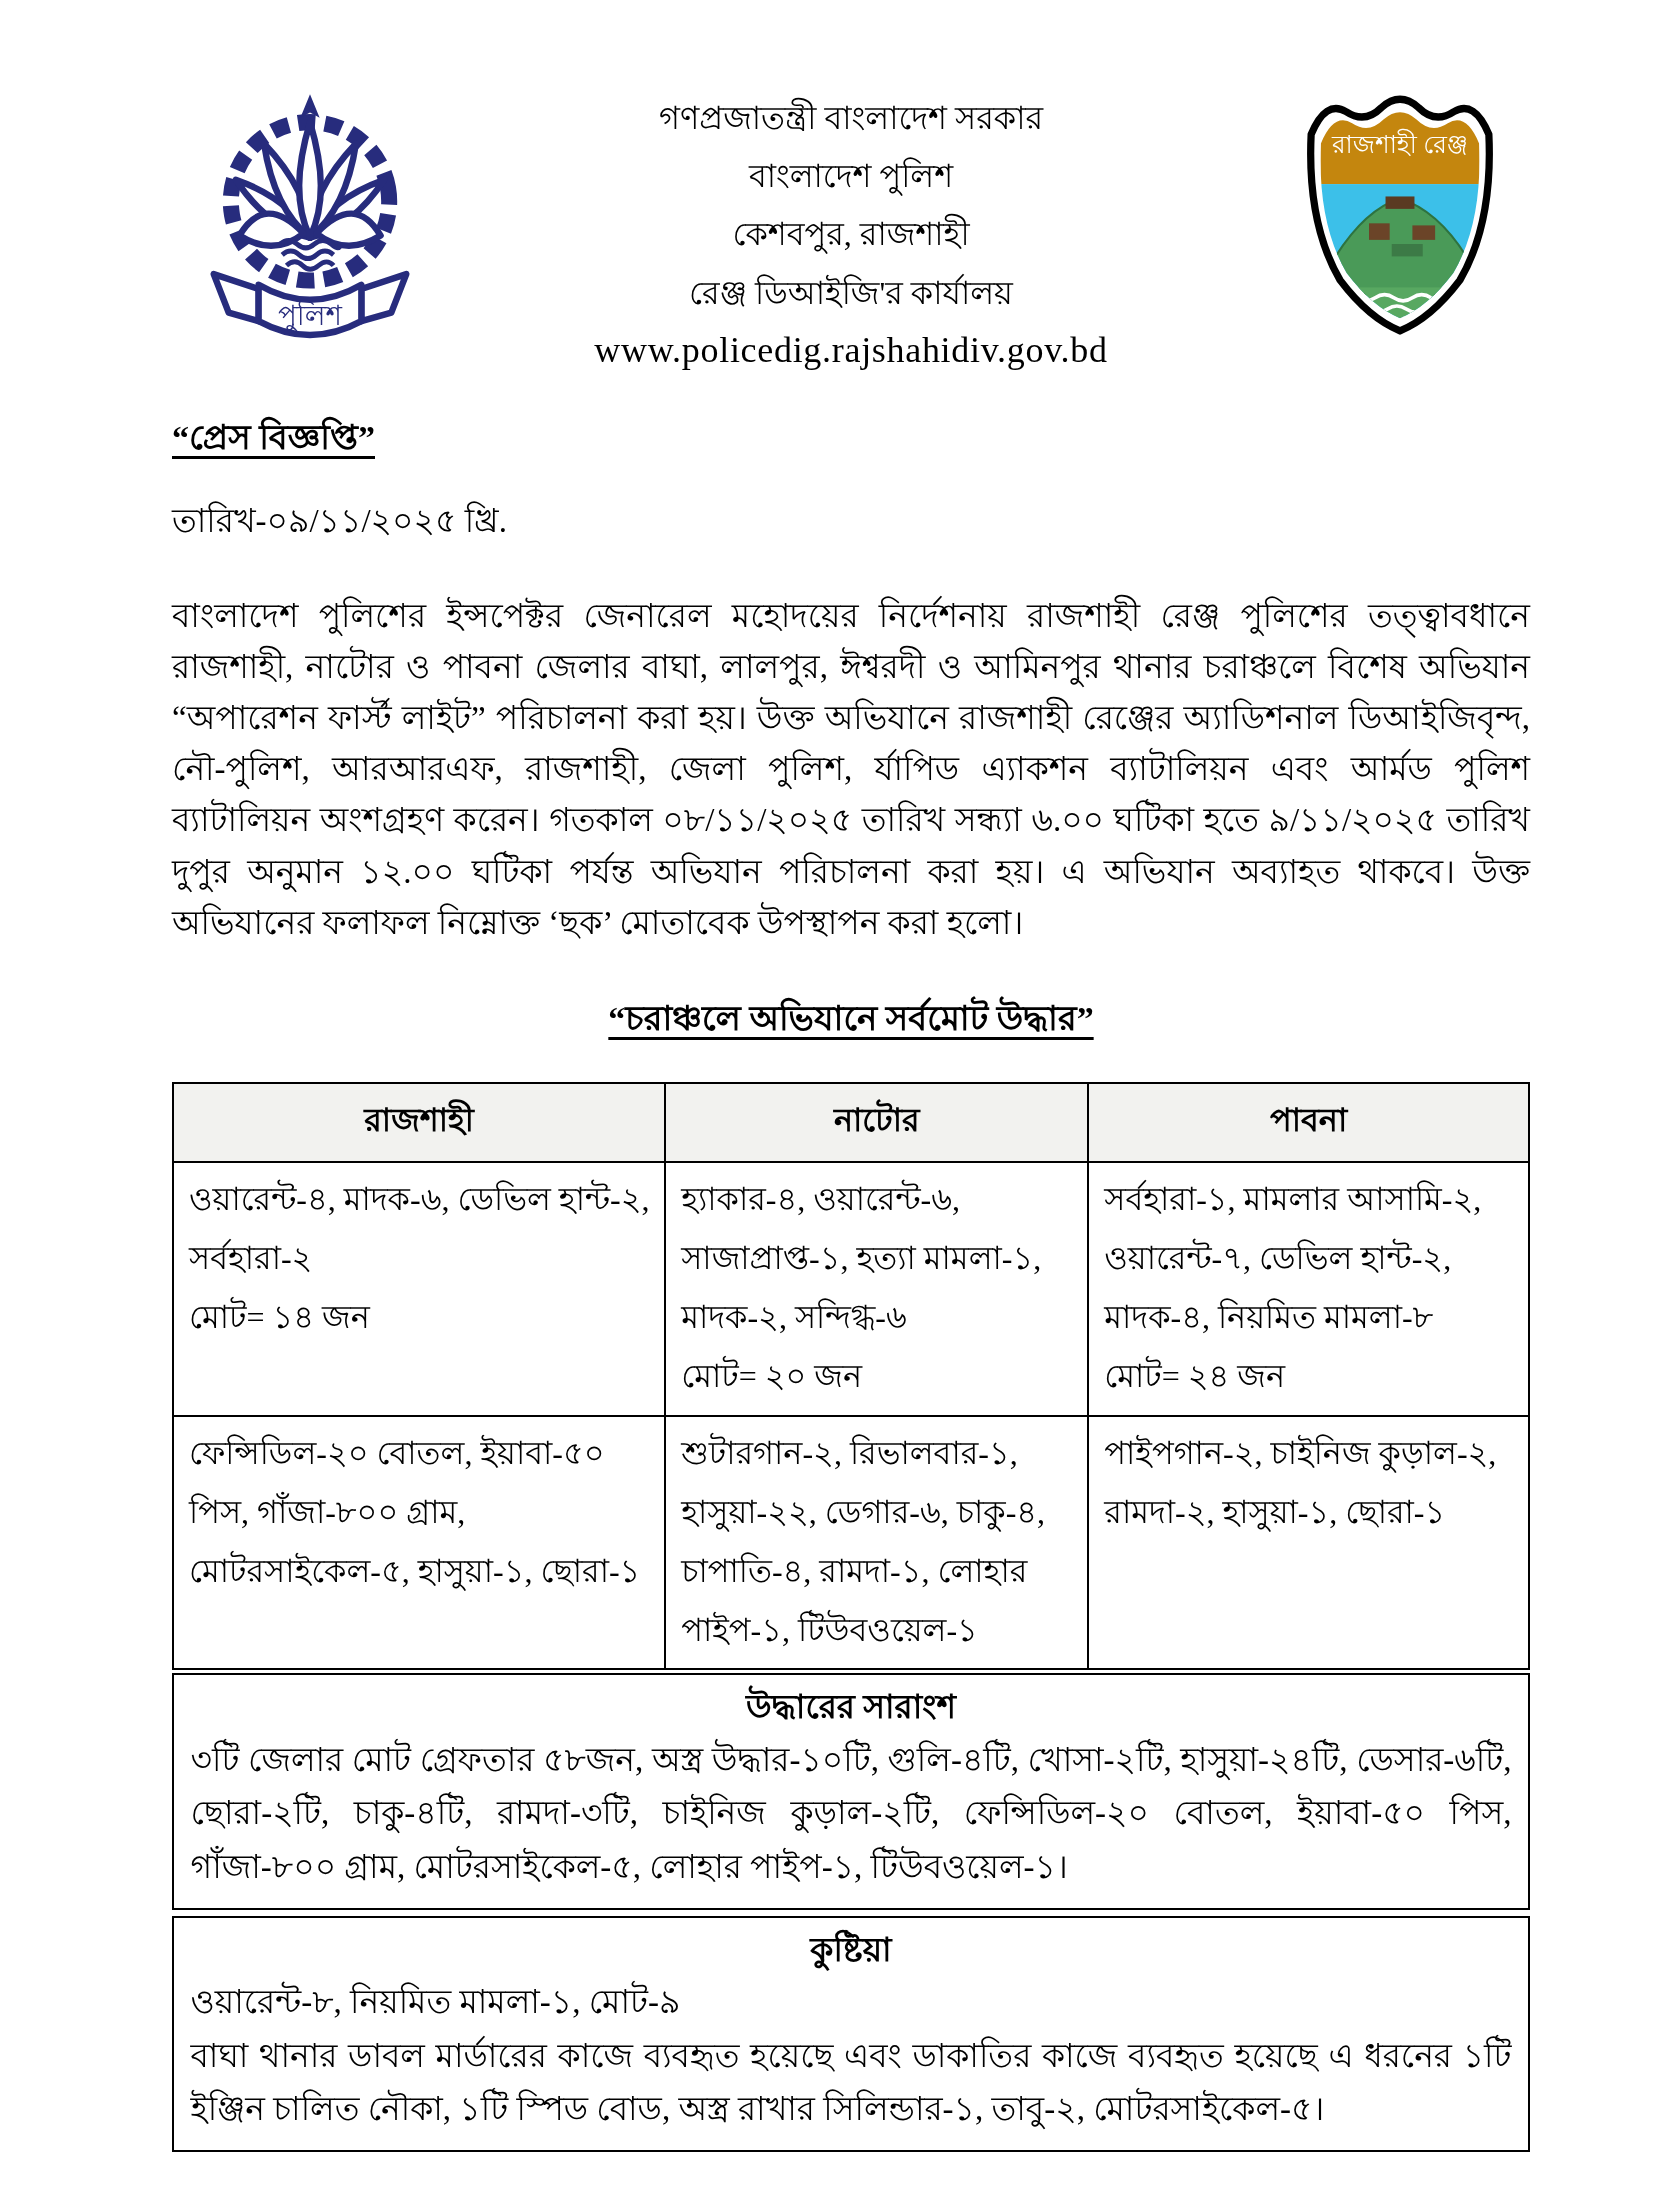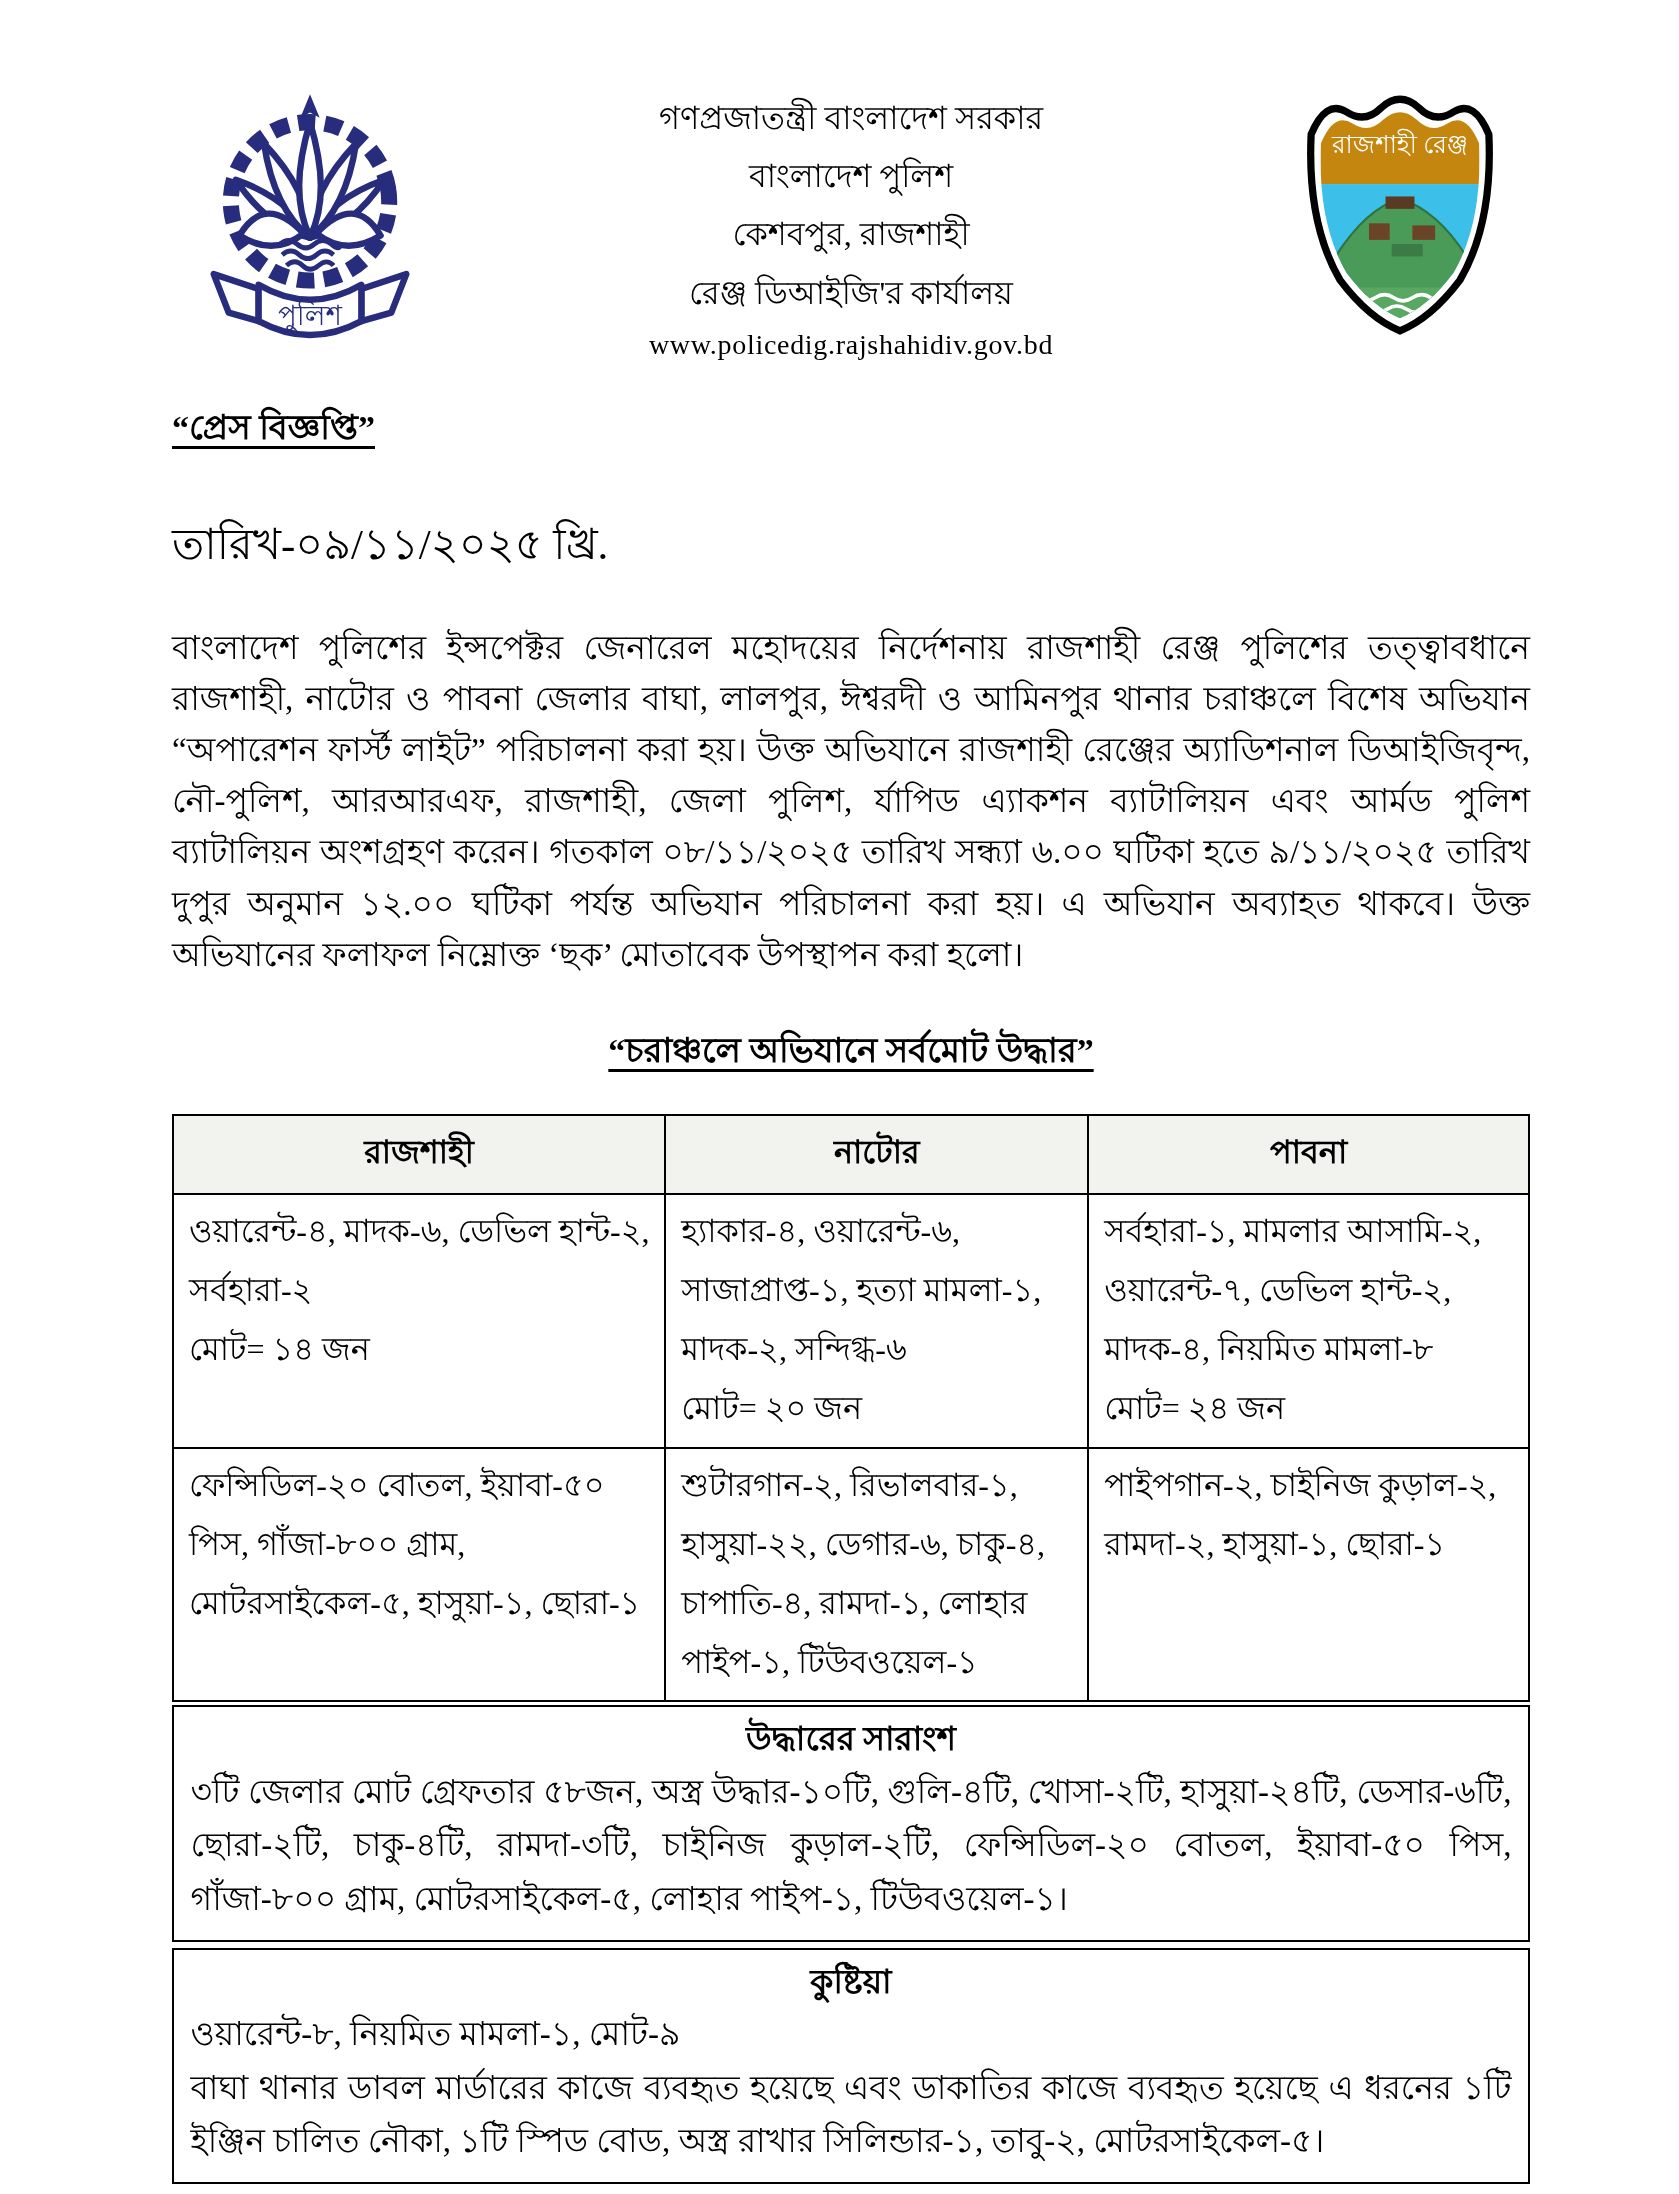--- a/index.html
+++ b/index.html
@@ -7,28 +7,28 @@
   .page {
     position:relative;
     width:1679px; height:2194px;
     background:#ffffff;
     color:#000;
     font-family:"Liberation Serif", serif;
     padding:89px 149px 0 172px;
   }
   .header { position:relative; text-align:center; }
   .gov-lines .line { font-size:32px; line-height:1.82; }
-  .website { font-size:28px; margin-top:6.9px; letter-spacing:0.7px; }
+  .website { font-size:36px; margin-top:6.9px; letter-spacing:0.7px; }
   .logo-police { position:absolute; left:31px; top:3.4px; width:214px; height:285px; }
   .logo-range  { position:absolute; right:17px; top:0px;  width:226px; height:248px; }
 
   .press-title { text-align:left; margin-top:40px; font-size:34px; font-weight:bold; }
   .press-title .ul { text-decoration:underline; text-underline-offset:6.9px; }
 
-  .date-line { margin-top:54px; font-size:43px; }
+  .date-line { margin-top:27px; font-size:33px; }
 
   .body-text { margin-top:40px; font-size:33px; line-height:1.55; text-align:justify; }
 
   .table-title { text-align:center; margin-top:43px; font-size:34px; font-weight:bold; }
   .table-title .ul { text-decoration:underline; text-underline-offset:6.9px;text-align:center; }
 
   table.seizure { width:100%; border-collapse:collapse; margin-top:33px; }
   table.seizure th {
     border:2.1px solid #000; background:#f2f2ef;
     font-size:32px; font-weight:bold; height:79px; text-align:center;

